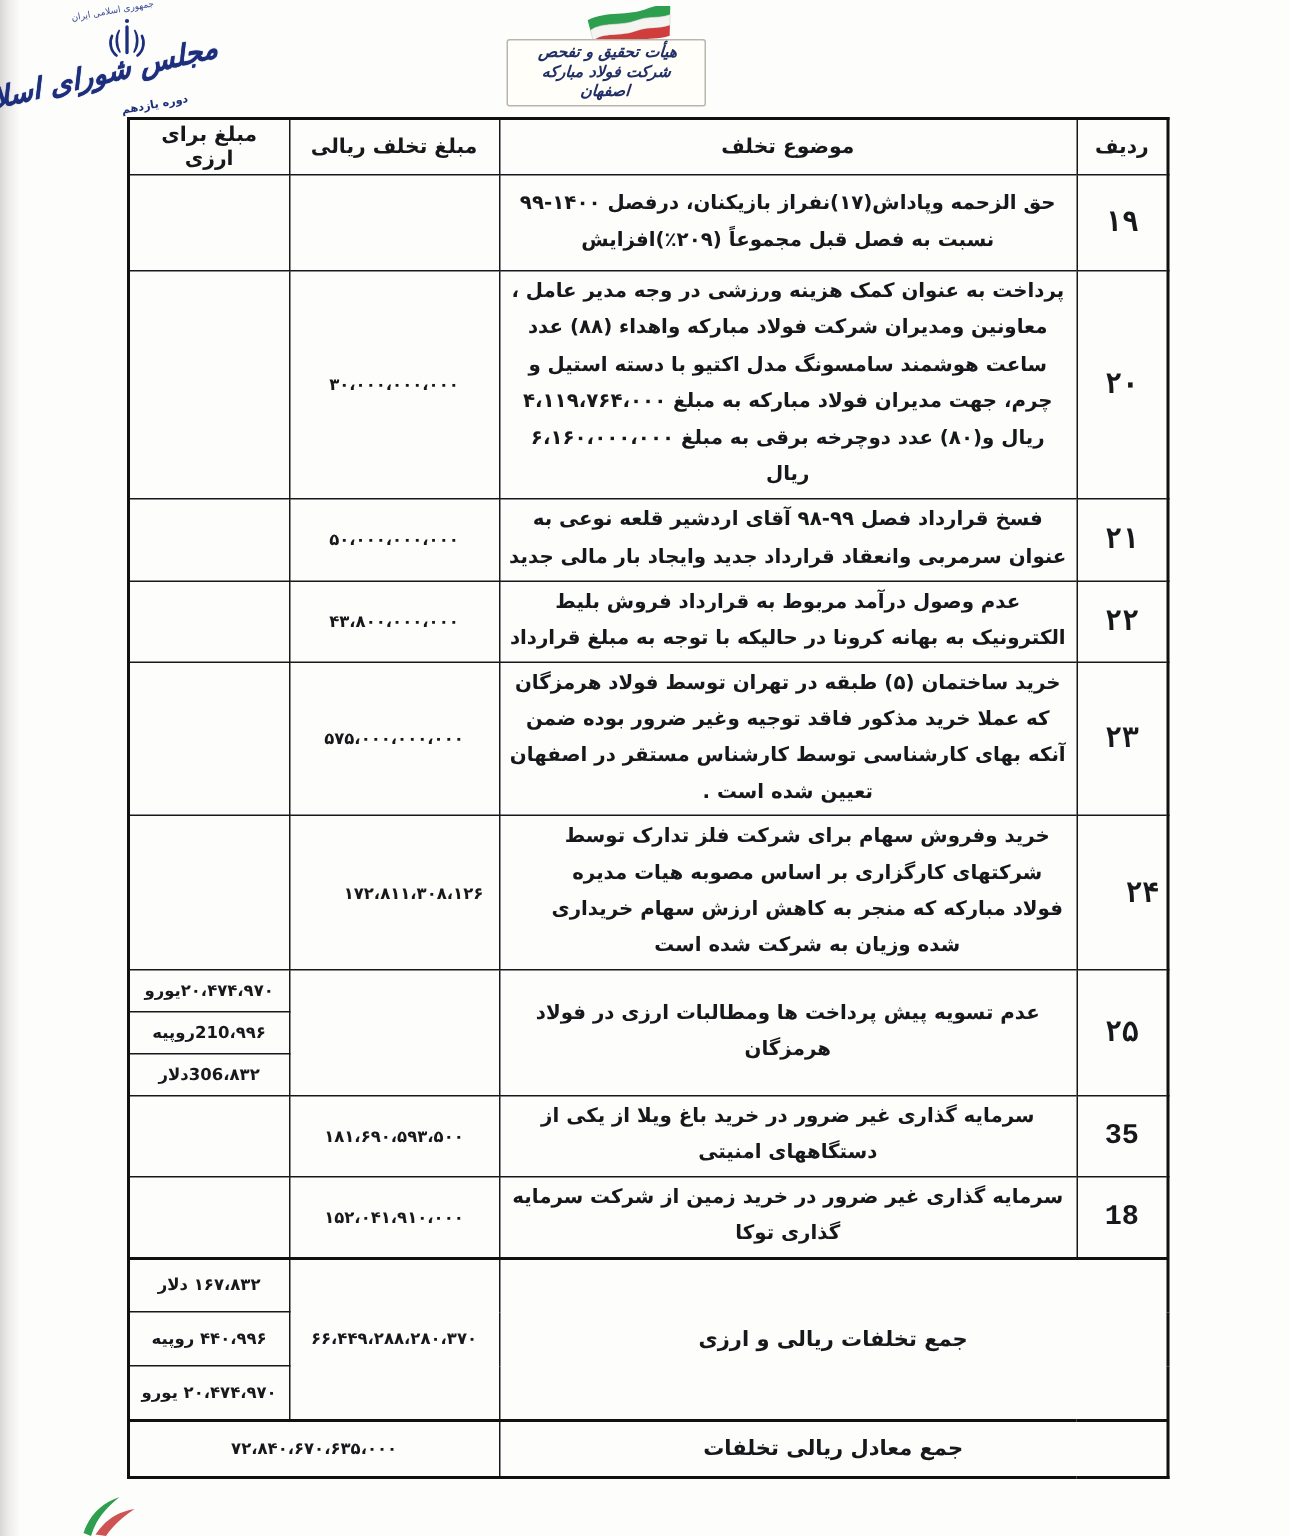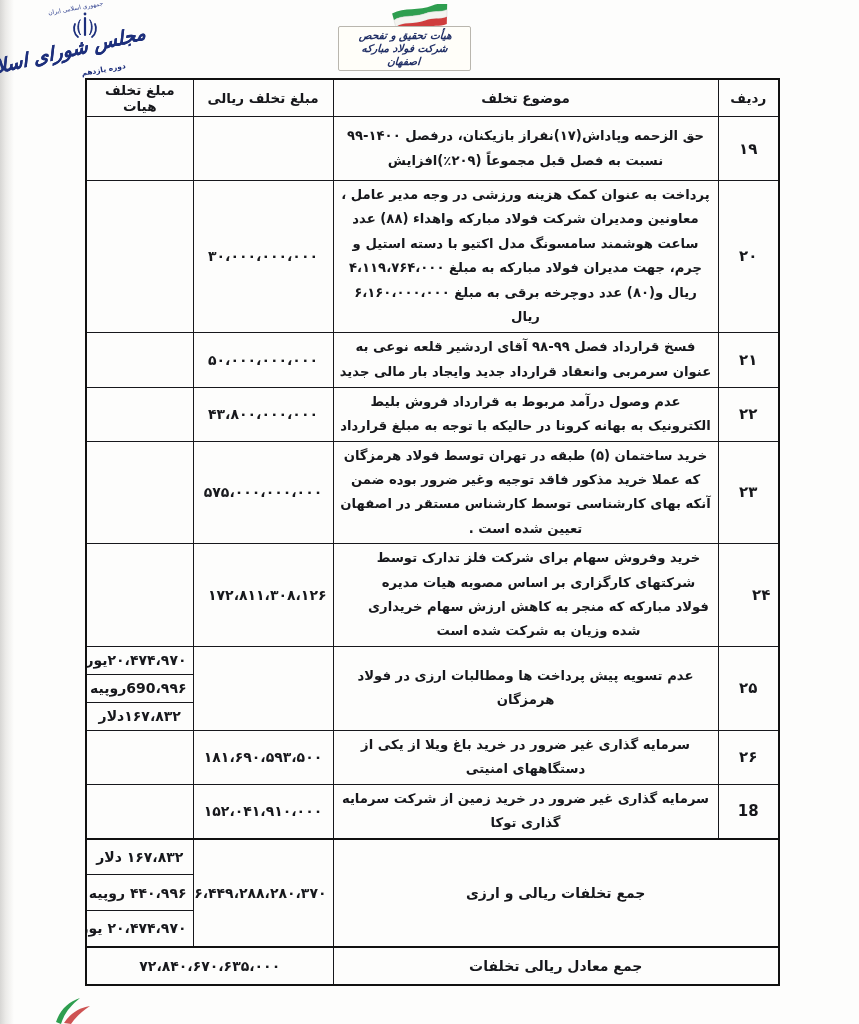--- a/index.html
+++ b/index.html
@@ -39,22 +39,22 @@
   .violation-table col.c-radif { width:61px; }
   .violation-table col.c-subject { width:385px; }
   .violation-table col.c-rial { width:140px; }
   .violation-table col.c-arzi { width:107px; }
   .violation-table th, .violation-table td {
     border:1px solid #17181c; text-align:center; vertical-align:middle;
     padding:2px 6px; overflow:hidden; }
   .violation-table { border:2px solid #111; }
   .violation-table th { font-size:13.5px; font-weight:700; height:32px; }
   .subject-cell { font-size:13.2px; font-weight:600; line-height:1.85; }
-  .num-cell { font-size:14px; font-weight:700; letter-spacing:0.4px; white-space:nowrap;margin-top:25px; }
-  .radif-cell { font-size:15px; font-weight:700; }
+  .num-cell { font-size:11px; font-weight:700; letter-spacing:0.4px; white-space:nowrap;margin-top:25px; }
+  .radif-cell { font-size:19px; font-weight:700;font-family:Liberation Mono, monospace; }
   tr.h-r19 td { height:64px; }
   tr.h-r20 td { height:109px; }
   tr.h-r21 td { height:55px; }
   tr.h-r22 td { height:54px; }
   tr.h-r23 td { height:86px; }
   tr.h-r24 td { height:86px;padding-left:32px; }
   tr.h-r25 td { height:28px; }
   tr.h-r26 td { height:28px; }
   tr.h-r27 td { height:30px; }
   tr.h-tot td { height:36px; }
@@ -105,21 +105,21 @@
     <col class="c-radif">
       <col class="c-subject">
       <col class="c-rial">
       <col class="c-arzi">
   </colgroup>
   <thead>
     <tr>
       <th>ردیف</th>
       <th>موضوع تخلف</th>
       <th>مبلغ تخلف ریالی</th>
-      <th>مبلغ تخلف هیات</th>
+      <th>مبلغ برای ارزی</th>
     </tr>
   </thead>
   <tbody>
     <tr class="h-r19">
       <td class="radif-cell">۱۹</td>
       <td class="subject-cell">حق الزحمه وپاداش(۱۷)نفراز بازیکنان، درفصل ۱۴۰۰-۹۹ نسبت به فصل قبل مجموعاً (۲۰۹٪)افزایش</td>
       <td class="num-cell"></td>
       <td class="num-cell"></td>
     </tr>
     <tr class="h-r20">
@@ -153,27 +153,27 @@
       <td class="num-cell"></td>
     </tr>
 
     <tr class="h-r25">
       <td class="radif-cell" rowspan="3">۲۵</td>
       <td class="subject-cell" rowspan="3">عدم تسویه پیش پرداخت ها ومطالبات ارزی در فولاد هرمزگان</td>
       <td class="num-cell" rowspan="3"></td>
       <td class="num-cell">۲۰،۴۷۴،۹۷۰یورو</td>
     </tr>
     <tr class="h-r25">
-      <td class="num-cell">690،۹۹۶روپیه</td>
+      <td class="num-cell">210،۹۹۶روپیه</td>
     </tr>
     <tr class="h-r25">
-      <td class="num-cell">۱۶۷،۸۳۲دلار</td>
+      <td class="num-cell">306،۸۳۲دلار</td>
     </tr>
     <tr class="h-r26">
-      <td class="radif-cell">۲۶</td>
+      <td class="radif-cell">35</td>
       <td class="subject-cell">سرمایه گذاری غیر ضرور در خرید باغ ویلا از یکی از دستگاههای امنیتی</td>
       <td class="num-cell">۱۸۱،۶۹۰،۵۹۳،۵۰۰</td>
       <td class="num-cell"></td>
     </tr>
     <tr class="h-r27">
       <td class="radif-cell">18</td>
       <td class="subject-cell">سرمایه گذاری غیر ضرور در خرید زمین از شرکت سرمایه گذاری توکا</td>
       <td class="num-cell">۱۵۲،۰۴۱،۹۱۰،۰۰۰</td>
       <td class="num-cell"></td>
     </tr>

